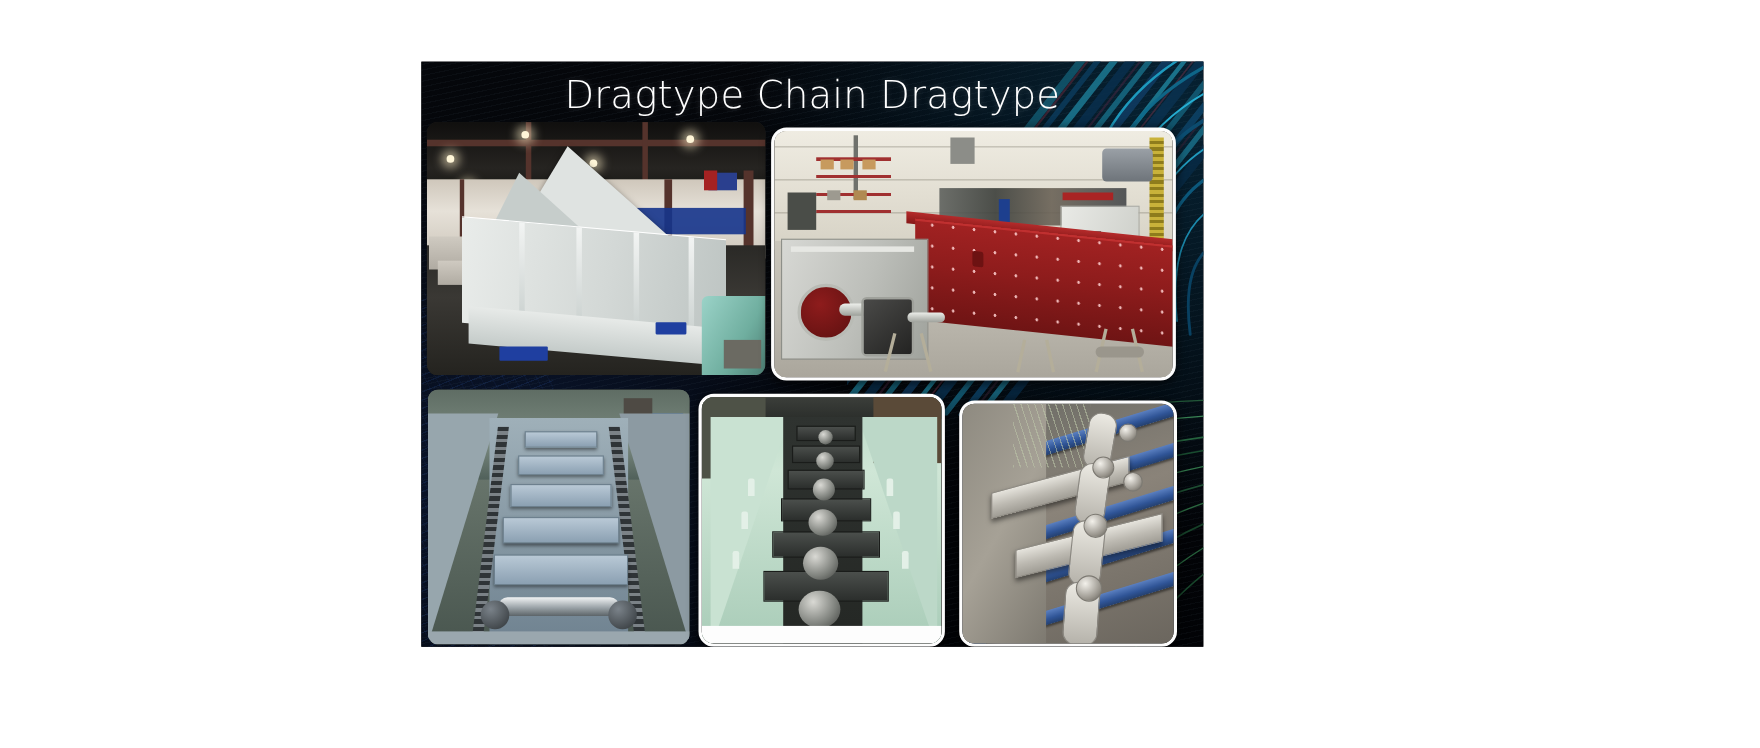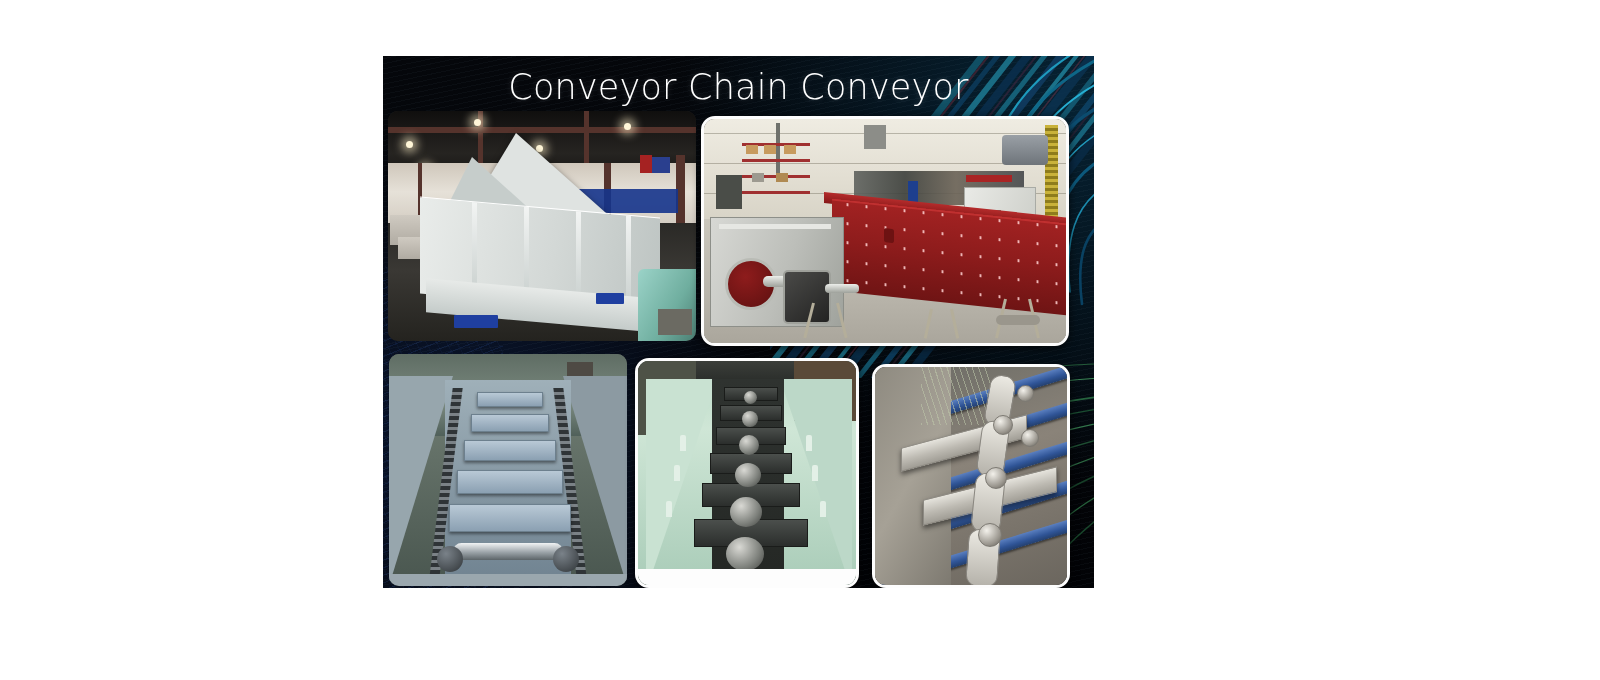--- a/index.html
+++ b/index.html
@@ -394,21 +394,21 @@
         <path d="M260,98 C212,114 164,138 124,170" stroke="#357f4d" stroke-width="1.2"></path>
         <path d="M260,116 C218,134 176,160 142,194" stroke="#1b4f30" stroke-width="1.6"></path>
         <path d="M260,136 C226,156 192,182 164,216" stroke="#2e7546" stroke-width="1.2"></path>
         <path d="M260,158 C234,178 208,202 186,236" stroke="#1d5533" stroke-width="1.4"></path>
         <path d="M255,22 C198,26 140,34 88,46" stroke="#46a063" stroke-width="1"></path>
         <path d="M250,8  C196,10 142,16 94,26" stroke="#2a6b41" stroke-width="1.2"></path>
       </g>
     </svg>
   </div>
 
-  <div id="slide-title">Conveyor Chain Conveyor</div>
+  <div id="slide-title">Dragtype Chain Dragtype</div>
 
   <div class="photo soft-corner" id="photo-conveyor-hood">
     <div class="inner">
       <div class="hood-ceiling"></div>
       <div class="hood-beam" style="left:0;top:16px;width:100%;height:6px;"></div>
       <div class="hood-beam" style="left:90px;top:0;width:5px;height:58px;"></div>
       <div class="hood-beam" style="left:196px;top:0;width:5px;height:58px;"></div>
       <div class="hood-lamp" style="left:18px;top:30px;"></div>
       <div class="hood-lamp" style="left:86px;top:8px;"></div>
       <div class="hood-lamp" style="left:148px;top:34px;"></div>

